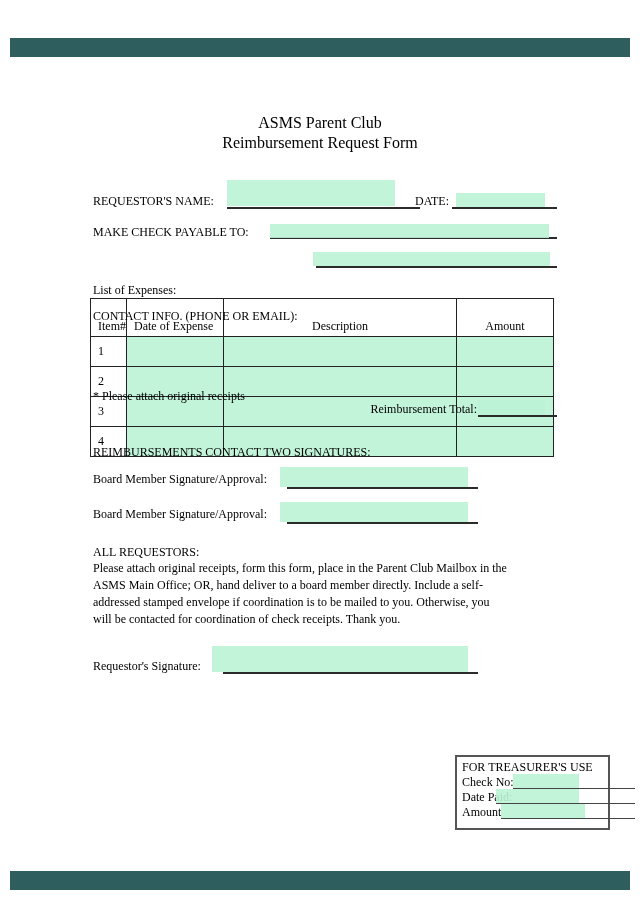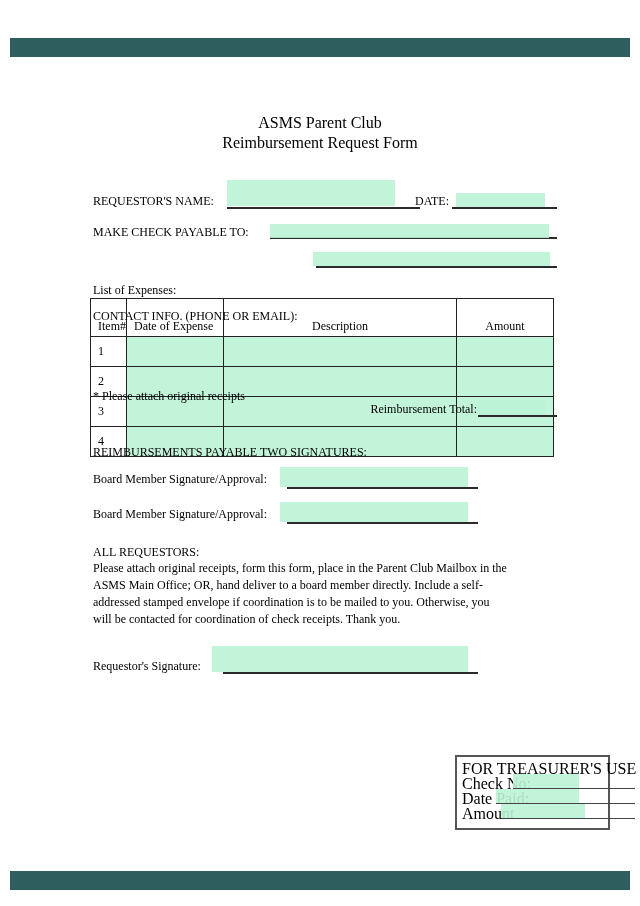--- a/index.html
+++ b/index.html
@@ -15,21 +15,21 @@
             table-layout:fixed;font-size:12px;}
   table.exp th,table.exp td{border:1px solid #222;padding:7px;margin:0;}
   table.exp th{height:28px;vertical-align:bottom;font-weight:normal;padding-bottom:2px;}
   table.exp td{height:14px;}
   .c-item{width:36px;} .c-date{width:97px;} .c-desc{width:233px;} .c-amt{width:97px;}
   th.al{text-align:left;padding-left:4px;} th.ac{text-align:center;}
   td.num{font-size:12px;text-align:left;padding-left:4px;vertical-align:middle;}
   td.gcell{background:rgba(187,243,214,0.9);}
   .tbox{position:absolute;left:455px;top:755px;width:151px;height:71px;
         border:2px solid #555;z-index:1;}
-  .tlbl{position:absolute;font-size:16px;white-space:nowrap;z-index:1;}
+  .tlbl{position:absolute;font-size:12px;white-space:nowrap;z-index:1;}
   .tgreen{position:absolute;background:rgba(187,243,214,0.9);z-index:3;}
 </style>
 </head>
 <body>
 
 <div class="page">
 
   <div class="bar" style="top:38px;"></div>
   <div class="bar" style="top:871px;"></div>
 
@@ -93,21 +93,21 @@
     </tr>
   </tbody>
     </table>
 
   <span class="lbl" style="left:93px;top:389px;">* Please attach original receipts</span>
 
   <span class="lbl" style="left:300px;top:402px;width:177px;text-align:right;">Reimbursement Total:</span>
   <div class="green" style="left:478px;top:400px;width:67px;height:15px;"></div>
   <div class="uline" style="left:478px;top:415px;width:79px;"></div>
 
-  <span class="lbl" style="left:93px;top:445px;">REIMBURSEMENTS PAYABLE TWO SIGNATURES:</span>
+  <span class="lbl" style="left:93px;top:445px;">REIMBURSEMENTS CONTACT TWO SIGNATURES:</span>
 
   <span class="lbl" style="left:93px;top:472px;">Board Member Signature/Approval:</span>
   <div class="green" style="left:280px;top:467px;width:188px;height:20px;"></div>
   <div class="uline" style="left:287px;top:487px;width:191px;"></div>
 
   <span class="lbl" style="left:93px;top:507px;">Board Member Signature/Approval:</span>
   <div class="green" style="left:280px;top:502px;width:188px;height:20px;"></div>
   <div class="uline" style="left:287px;top:522px;width:191px;"></div>
 
   <span class="lbl" style="left:93px;top:545px;">ALL REQUESTORS:</span>

